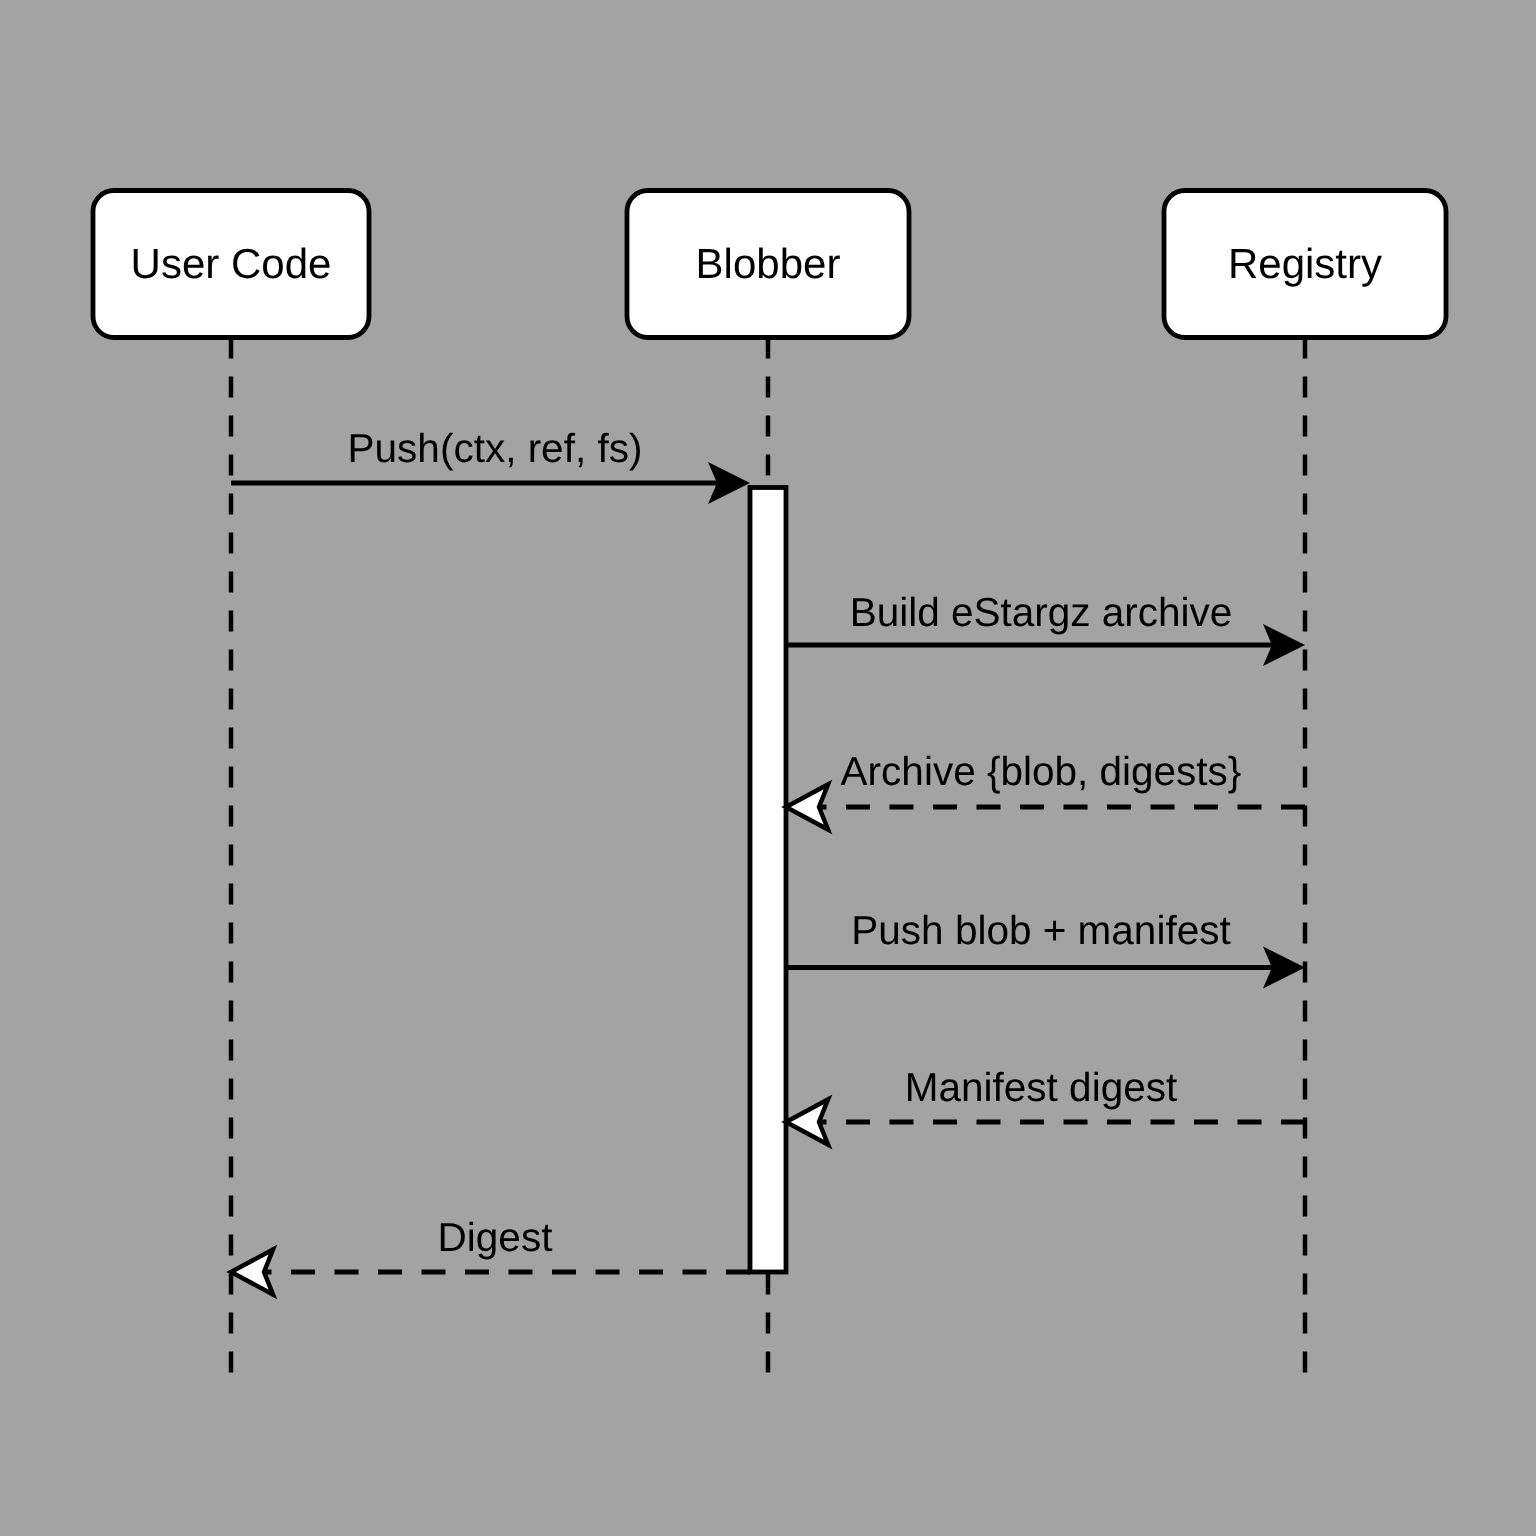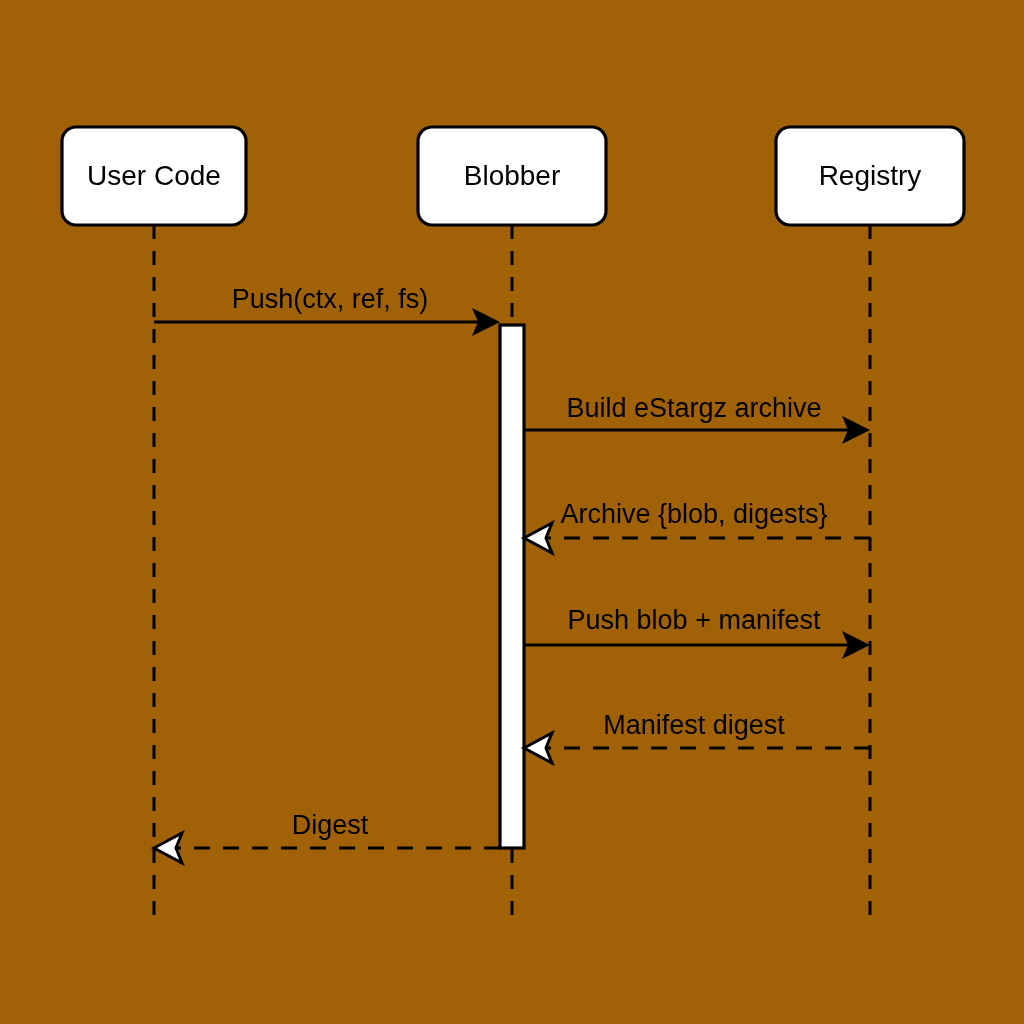--- a/index.html
+++ b/index.html
@@ -4,21 +4,21 @@
 <style>
   html, body {
     margin: 0;
     padding: 0;
     background: #ffffff;
   }
   #canvas {
     position: relative;
     width: 1024px;
     height: 1024px;
-    background: #a16207;
+    background: #a3a3a3;
     font-family: "Liberation Sans", sans-serif;
     overflow: hidden;
   }
   #diagram-svg {
     position: absolute;
     left: 0;
     top: 0;
     width: 1024px;
     height: 1024px;
   }

